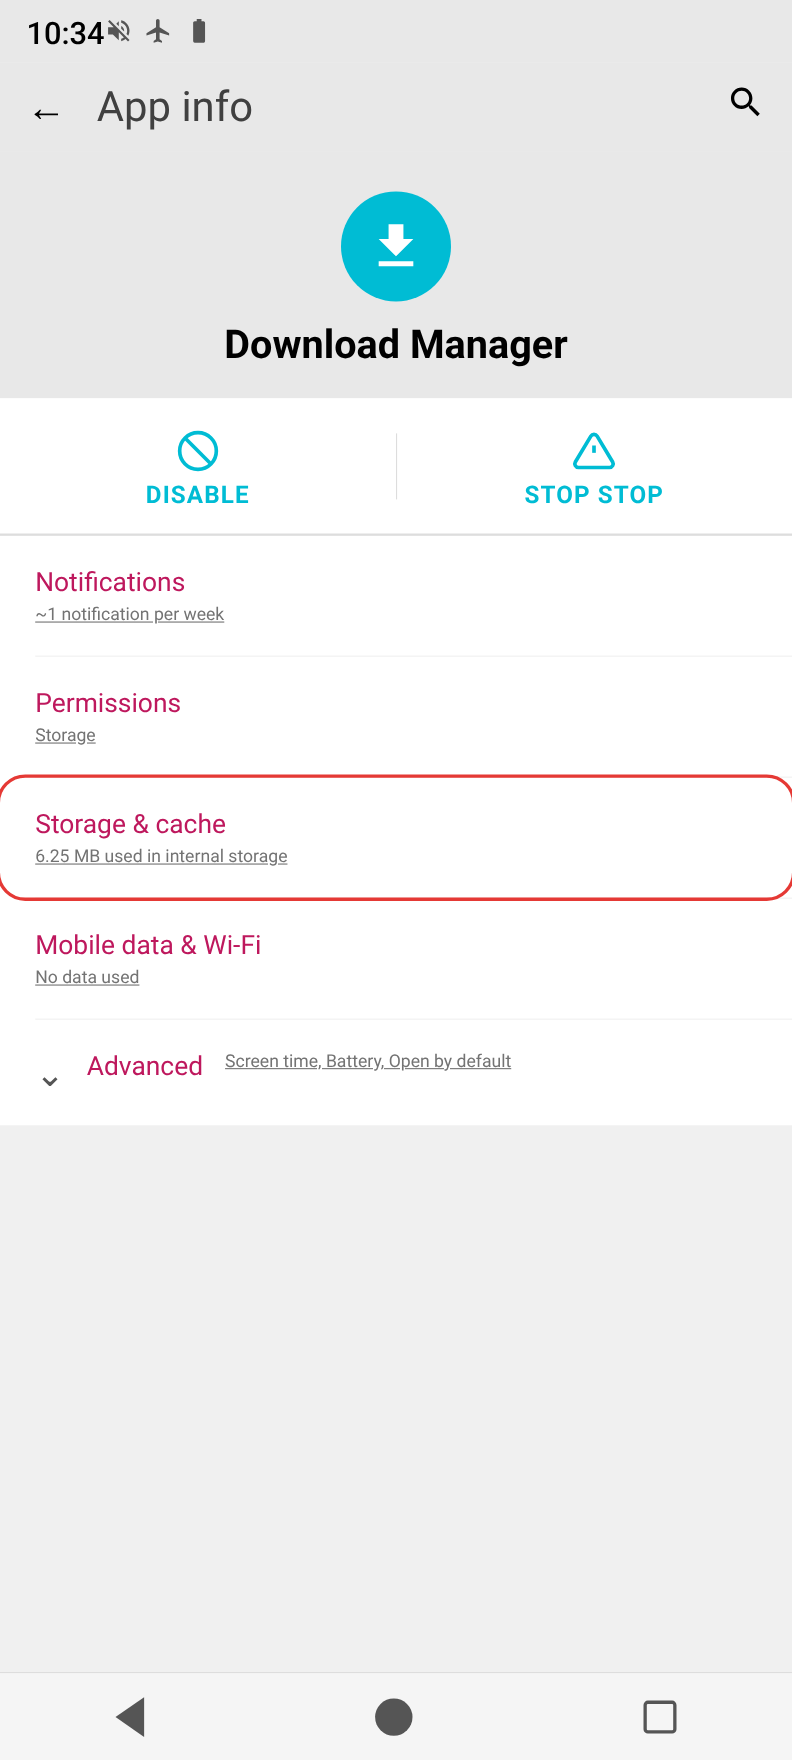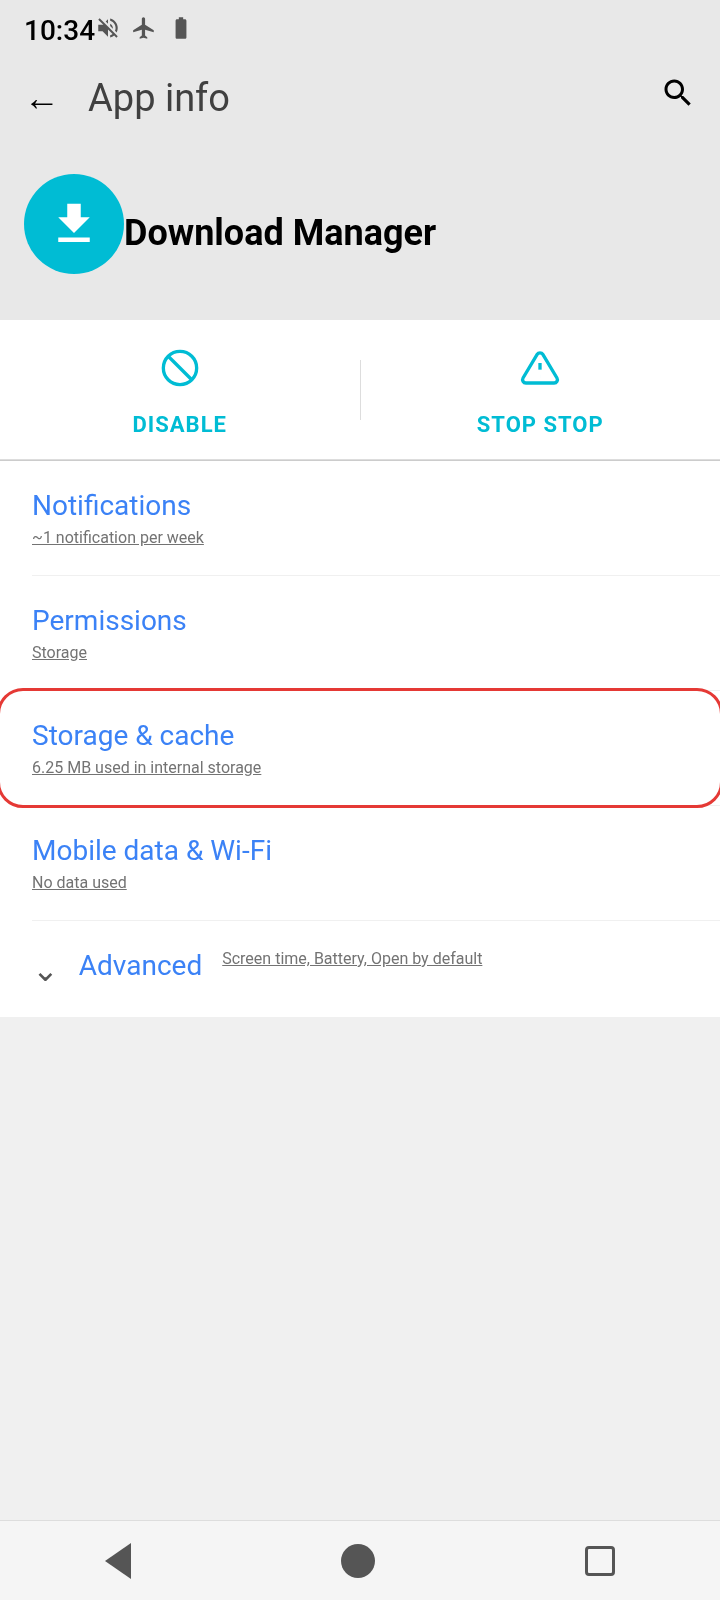--- a/index.html
+++ b/index.html
@@ -59,21 +59,21 @@
       color: #404040;
     }
     .search-icon {
       font-size: 36px;
       color: #000;
     }
 
     
     .app-header {
       display: flex;
-      flex-direction: row;
+      flex-direction: column;
       align-items: center;
       padding: 36px 24px 28px 24px;
       background: #e8e8e8;
     }
     .app-icon-circle {
       width: 100px;
       height: 100px;
       border-radius: 50%;
       background: #00bcd4;
       display: flex;
@@ -98,21 +98,21 @@
       background: #fff;
       border-bottom: 1px solid #ddd;
     }
     .action-btn {
       flex: 1;
       display: flex;
       flex-direction: column;
       align-items: center;
       padding: 28px 0 22px 0;
       cursor: pointer;
-      gap: 24px;
+      gap: 8px;
     }
     .action-btn svg {
       width: 40px;
       height: 40px;
     }
     .action-btn-label {
       font-size: 22px;
       font-weight: 700;
       color: #00bcd4;
       letter-spacing: 1px;
@@ -133,23 +133,23 @@
     
     .settings-list {
       background: #fff;
     }
     .settings-item {
       padding: 28px 32px;
       cursor: pointer;
       position: relative;
     }
     .settings-item-title {
-      font-size: 28px;
+      font-size: 24px;
       font-weight: 400;
-      color: #3b82f6;
+      color: #be185d;
       margin-bottom: 6px;
     }
     .settings-item-subtitle {
       font-size: 16px;
       color: #737373;
       text-decoration: underline;
     }
     .settings-item-divider {
       height: 1px;
       background: #f0f0f0;

